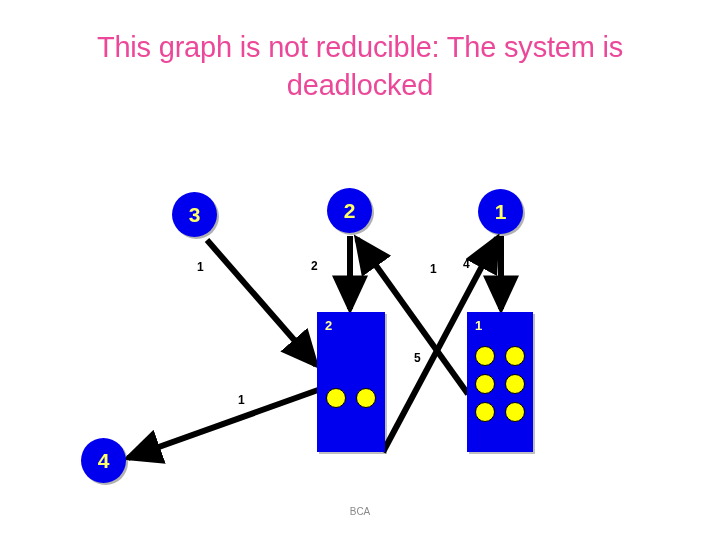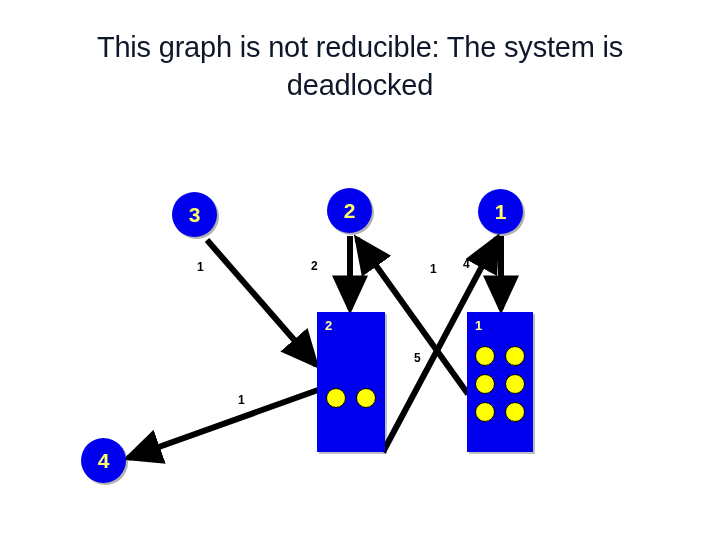--- a/index.html
+++ b/index.html
@@ -14,21 +14,21 @@
     background: #ffffff;
     overflow: hidden;
     font-family: "Liberation Sans", sans-serif;
   }
   #title {
     position: absolute;
     left: 40px;
     top: 28px;
     width: 640px;
     text-align: center;
-    color: #0f172a;
+    color: #ec4899;
     font-size: 29px;
     line-height: 1.32;
     font-weight: normal;
     letter-spacing: -0.2px;
   }
   #graph-canvas {
     position: absolute;
     left: 0;
     top: 0;
     width: 720px;
@@ -157,13 +157,14 @@
     <span>4</span>
   </div>
 
   <span class="edge-label" style="left:197px; top:261px;">1</span>
   <span class="edge-label" style="left:311px; top:260px;">2</span>
   <span class="edge-label" style="left:430px; top:263px;">1</span>
   <span class="edge-label" style="left:463px; top:258px;">4</span>
   <span class="edge-label" style="left:414px; top:352px;">5</span>
   <span class="edge-label" style="left:238px; top:394px;">1</span>
 
+  <div id="footer">BCA</div>
 </div>
 
 </body></html>

